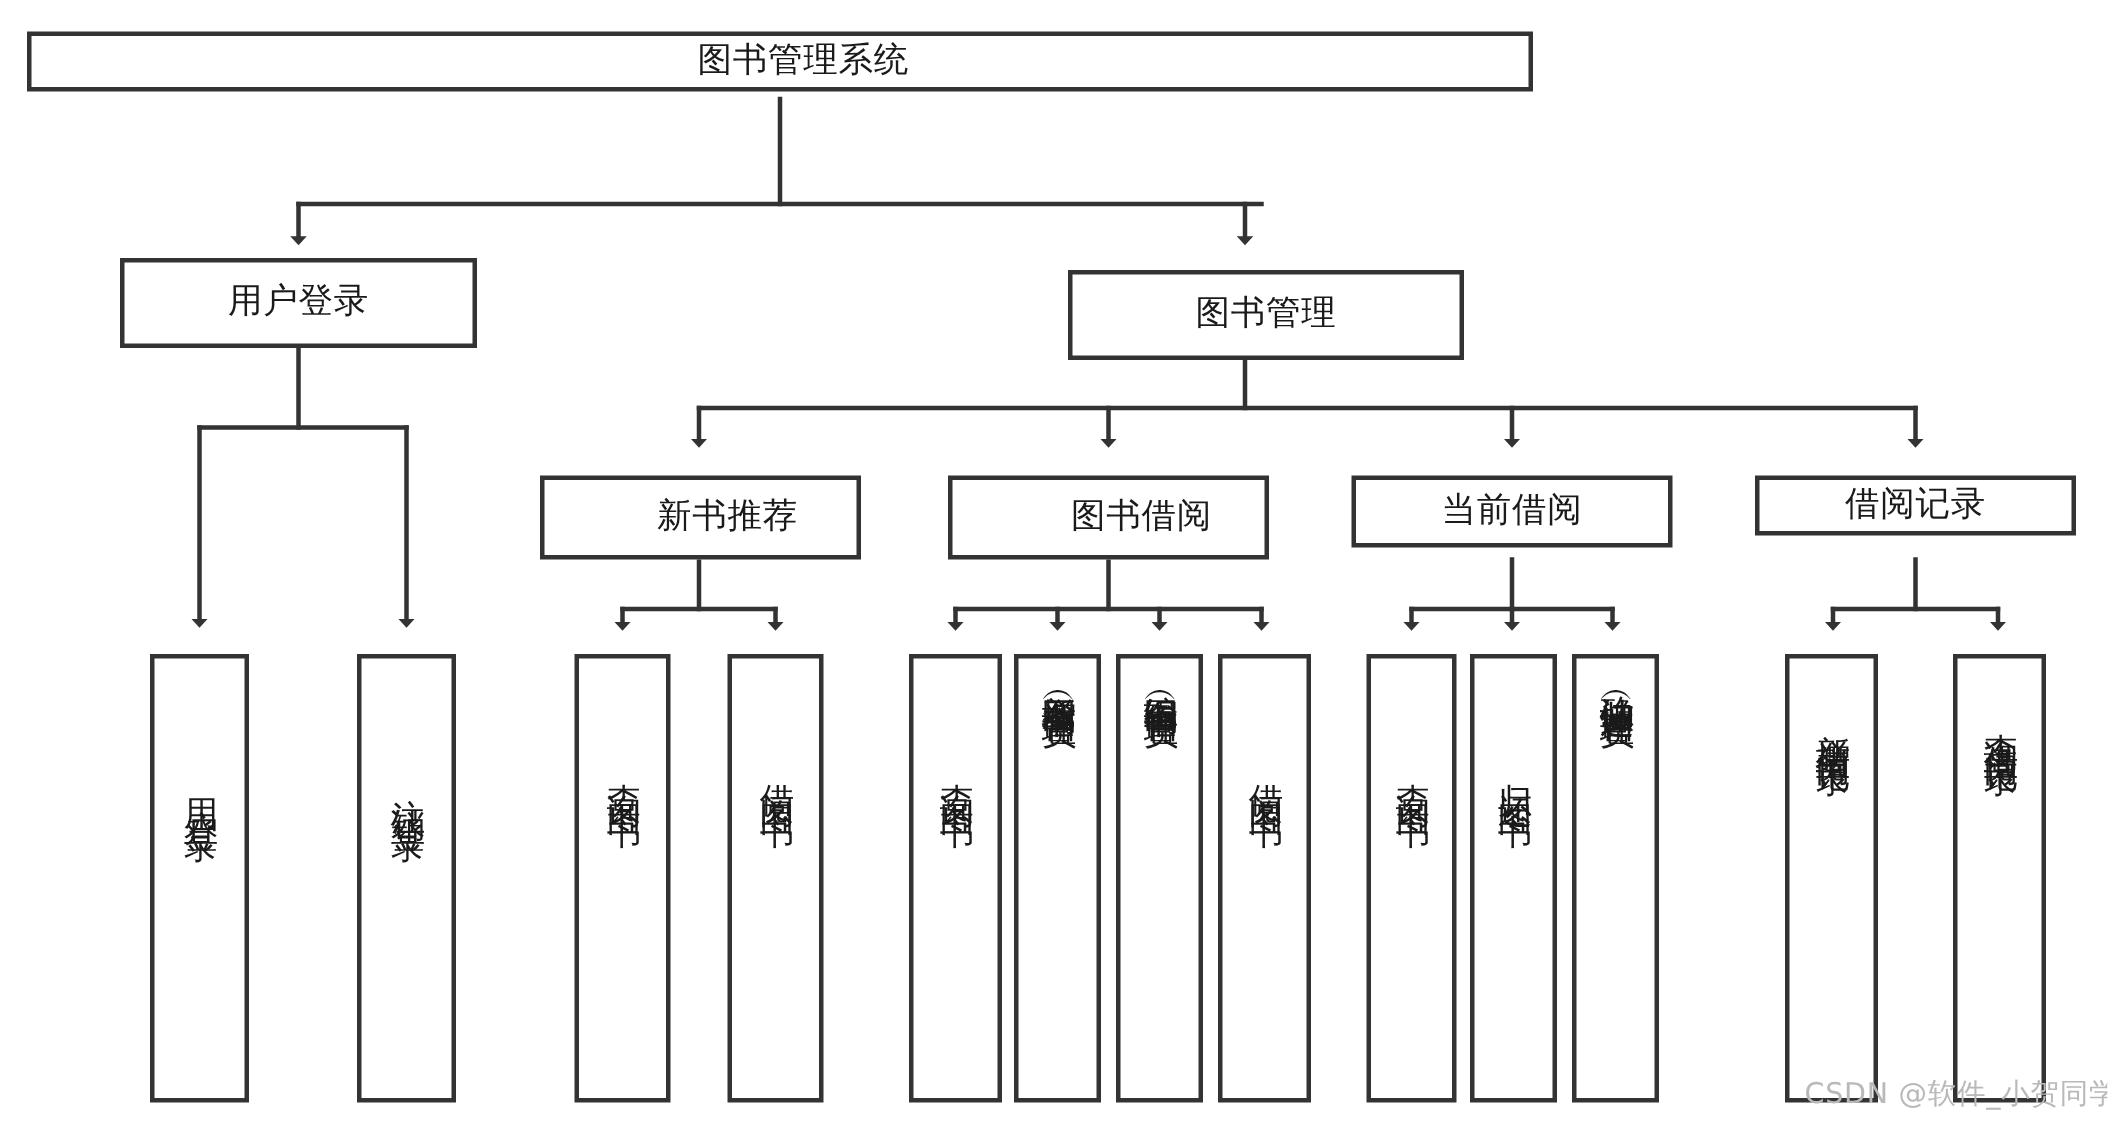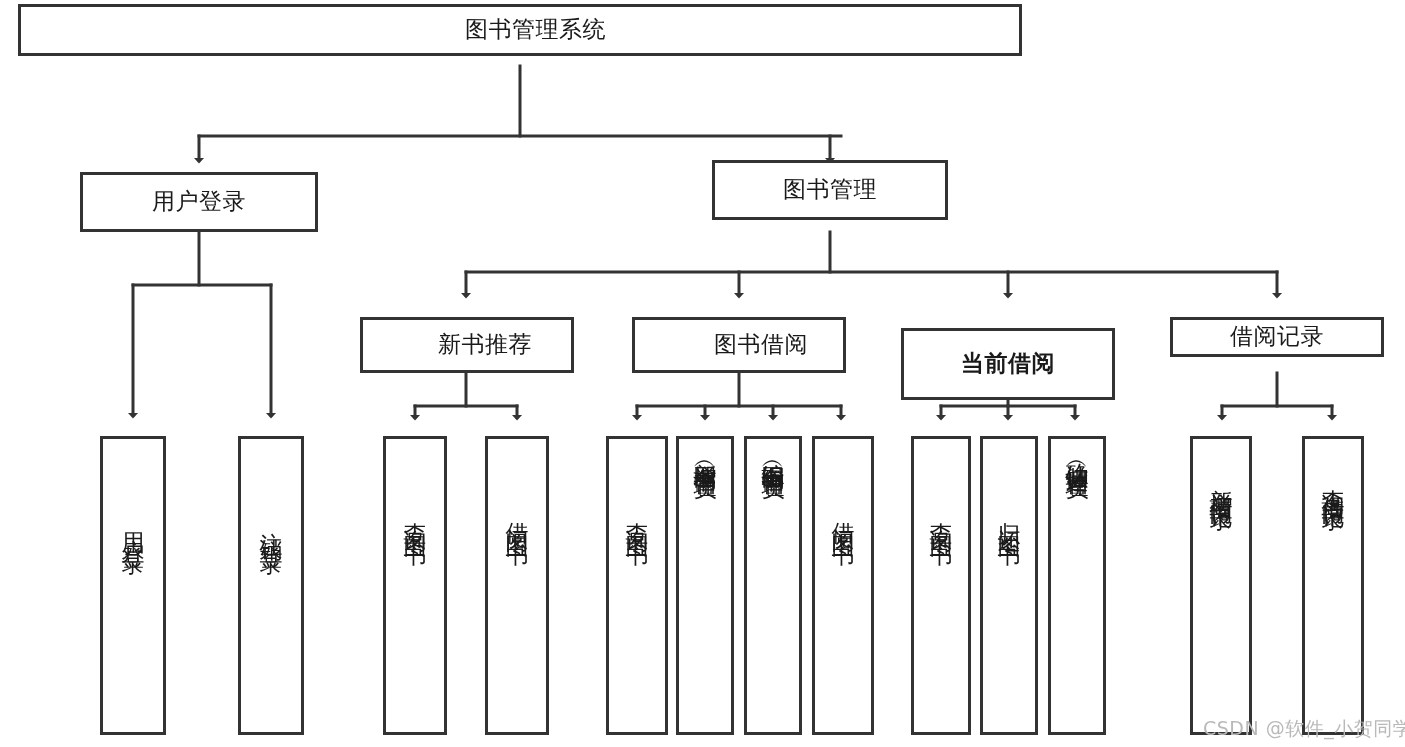--- a/index.html
+++ b/index.html
@@ -117,41 +117,41 @@
       <path d="M 1008,406 L 1008,417" marker-end="url(#arrowhead)"></path>
       <path d="M 1075,406 L 1075,417" marker-end="url(#arrowhead)"></path>
 
       <path d="M 1277,373 L 1277,406"></path>
       <path d="M 1222,406 L 1332,406"></path>
       <path d="M 1222,406 L 1222,417" marker-end="url(#arrowhead)"></path>
       <path d="M 1332,406 L 1332,417" marker-end="url(#arrowhead)"></path>
     </g>
   </svg>
 
-  <div class="node-box level-root" style="left:18px; top:4px; width:1004px; height:52px;padding-left:31px;">
+  <div class="node-box level-root" style="left:18px; top:21px; width:1004px; height:40px;padding-left:31px;">
     <span class="node-label-h">图书管理系统</span>
   </div>
 
   <div class="node-box" style="left:80px; top:172px; width:238px; height:60px;">
     <span class="node-label-h">用户登录</span>
   </div>
 
-  <div class="node-box" style="left:712px; top:160px; width:236px; height:60px;">
+  <div class="node-box" style="left:712px; top:180px; width:264px; height:60px;">
     <span class="node-label-h">图书管理</span>
   </div>
 
   <div class="node-box" style="left:360px; top:317px; width:214px; height:56px;padding-left:36px;">
     <span class="node-label-h">新书推荐</span>
   </div>
 
   <div class="node-box" style="left:632px; top:317px; width:214px; height:56px;padding-left:44px;">
     <span class="node-label-h">图书借阅</span>
   </div>
 
-  <div class="node-box" style="left:901px; top:328px; width:214px; height:72px;font-weight:bold;">
+  <div class="node-box" style="left:901px; top:317px; width:214px; height:48px;">
     <span class="node-label-h">当前借阅</span>
   </div>
 
   <div class="node-box" style="left:1170px; top:317px; width:214px; height:40px;">
     <span class="node-label-h">借阅记录</span>
   </div>
 
   <div class="node-box leaf" style="left:100px; top:436px; width:66px; height:299px;">
     <span class="node-label-v" style="margin-top:75px;">用户登录</span>
   </div>

